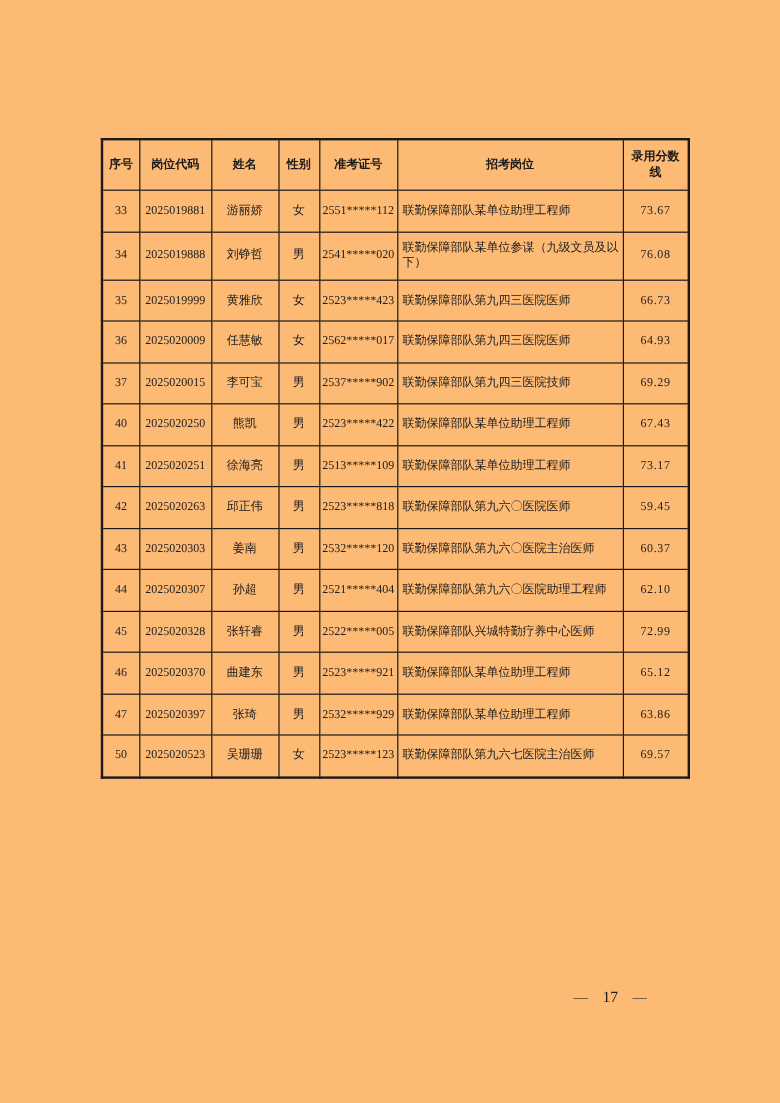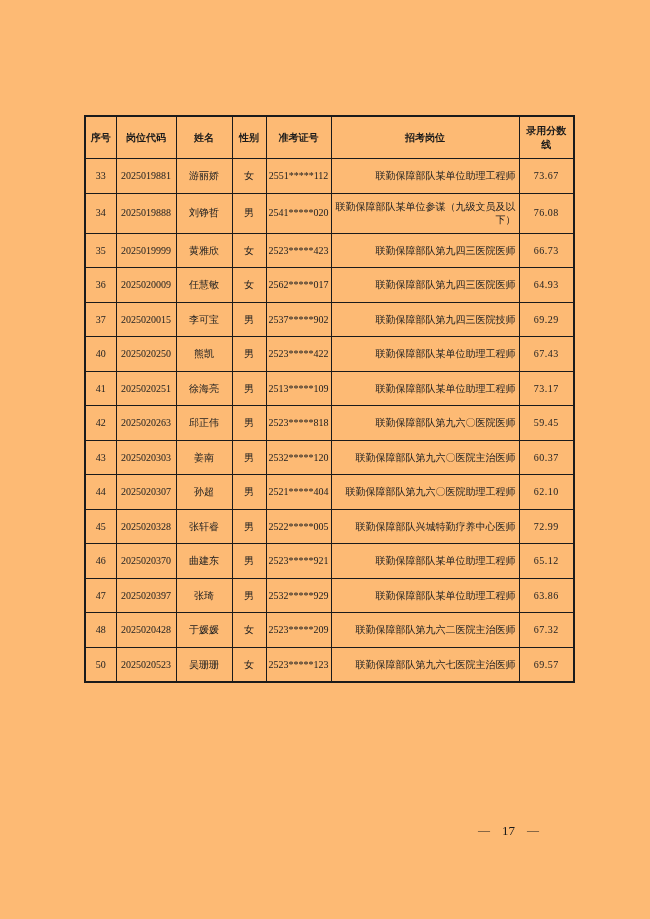--- a/index.html
+++ b/index.html
@@ -39,21 +39,21 @@
   }
   .score-table th {
     font-weight: bold;
     padding: 7px 2px;
     color: #1a1a1a;
   }
   .score-table td {
     padding: 10px 2px;
   }
   .score-table td.col-position {
-    text-align: right;
+    text-align: left;
     padding: 6px 3px 6px 4px;
   }
   .score-table td.col-score {
     letter-spacing: 0.5px;
     margin-left: 29px;
   }
   .col-w-seq      { width: 31px; }
   .col-w-code     { width: 60px; }
   .col-w-name     { width: 56px; }
   .col-w-gender   { width: 34px; }
@@ -213,29 +213,20 @@
         <tr>
           <td class="col-seq">47</td>
           <td class="col-code">2025020397</td>
           <td class="col-name">张琦</td>
           <td class="col-gender">男</td>
           <td class="col-ticket">2532*****929</td>
           <td class="col-position">联勤保障部队某单位助理工程师</td>
           <td class="col-score">63.86</td>
         </tr>
         <tr>
-          <td class="col-seq">48</td>
-          <td class="col-code">2025020428</td>
-          <td class="col-name">于媛媛</td>
-          <td class="col-gender">女</td>
-          <td class="col-ticket">2523*****209</td>
-          <td class="col-position">联勤保障部队第九六二医院主治医师</td>
-          <td class="col-score">67.32</td>
-        </tr>
-        <tr>
           <td class="col-seq">50</td>
           <td class="col-code">2025020523</td>
           <td class="col-name">吴珊珊</td>
           <td class="col-gender">女</td>
           <td class="col-ticket">2523*****123</td>
           <td class="col-position">联勤保障部队第九六七医院主治医师</td>
           <td class="col-score">69.57</td>
         </tr>
       </tbody>
   </table>

